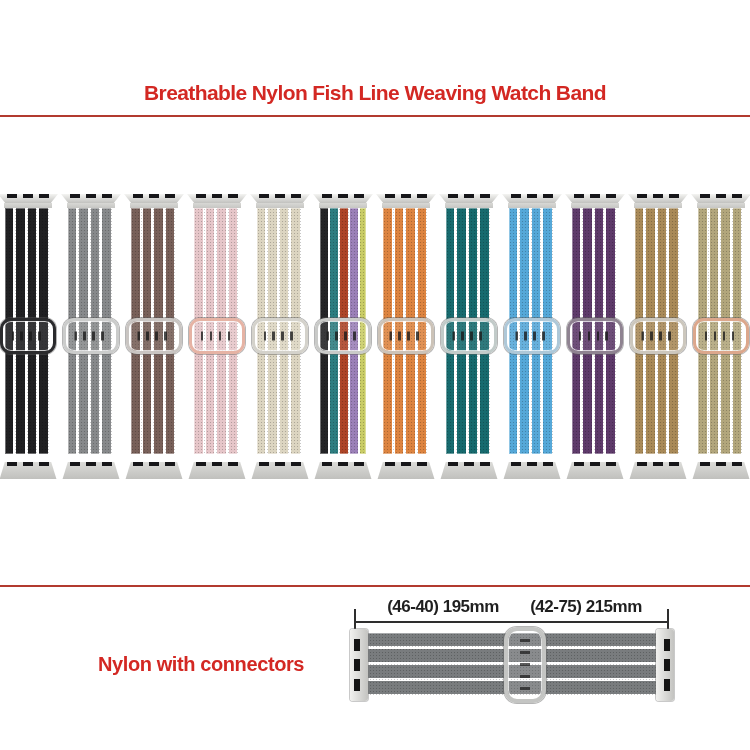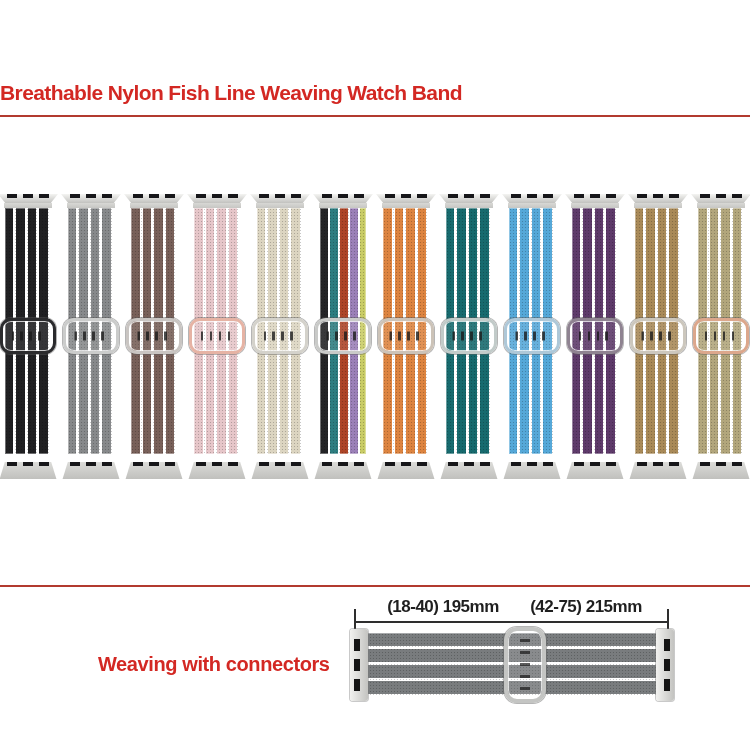--- a/index.html
+++ b/index.html
@@ -1,20 +1,20 @@
 <!DOCTYPE html>
 <html><head>
 <meta charset="utf-8">
 <style>
   html,body{margin:0;padding:0;background:#fff;}
   .canvas{position:relative;width:750px;height:750px;background:#ffffff;overflow:hidden;
           font-family:"Liberation Sans",sans-serif;}
   
   .title{position:absolute;top:81px;left:0;width:100%;box-sizing:border-box;
-         text-align:left;font-size:21px;font-weight:bold;letter-spacing:-0.6px;}
+         text-align:center;font-size:21px;font-weight:bold;letter-spacing:-0.6px;}
   .divider{position:absolute;left:0;width:750px;height:2px;}
   .divider.top{top:115px;}
   .divider.mid{top:585px;}
   
   #bands{position:absolute;inset:0;}
   .band{position:absolute;top:192px;width:60px;height:282px;}
   .lug-top{position:relative;width:60px;height:9px;margin:0 auto;
            background:linear-gradient(#f4f4f2,#c2c2bf);
            clip-path:polygon(0 0,100% 0,88% 100%,12% 100%);}
   .slots-h{width:42px;height:4px;margin:2px auto 0;
@@ -219,32 +219,32 @@
         </div>
         <div class="lug-bottom">
           <div class="slots-h low"></div>
         </div>
       </div>
     </div>
 
   <div class="divider mid" style="background: rgb(178, 58, 47);"></div>
 
   <div>
-    <div class="dim-label l1">(18-40)  195mm</div>
+    <div class="dim-label l1">(46-40)  195mm</div>
     <div class="dim-label l2">(42-75) 215mm</div>
     <div class="dim-line" style="background: rgb(46, 46, 46);"></div>
     <div class="dim-tick left" style="background: rgb(46, 46, 46);"></div>
     <div class="dim-tick right" style="background: rgb(46, 46, 46);"></div>
 
     <div class="dg-strap" style="background-image: radial-gradient(rgba(0, 0, 0, 0.22) 26%, transparent 28%), repeating-linear-gradient(rgb(121, 124, 126) 0px, rgb(121, 124, 126) 13px, rgb(255, 255, 255) 13px, rgb(255, 255, 255) 16px);"></div>
     <div class="dg-adapter left">
         <div class="slots-v"></div>
       </div>
     <div class="dg-adapter right">
         <div class="slots-v"></div>
       </div>
     <div class="dg-buckle">
         <div class="teeth-v"></div>
       </div>
 
-    <div class="caption" style="color: rgb(211, 40, 35);">Weaving with connectors</div>
+    <div class="caption" style="color: rgb(211, 40, 35);">Nylon with connectors</div>
   </div>
 </div>
 
 </body></html>

